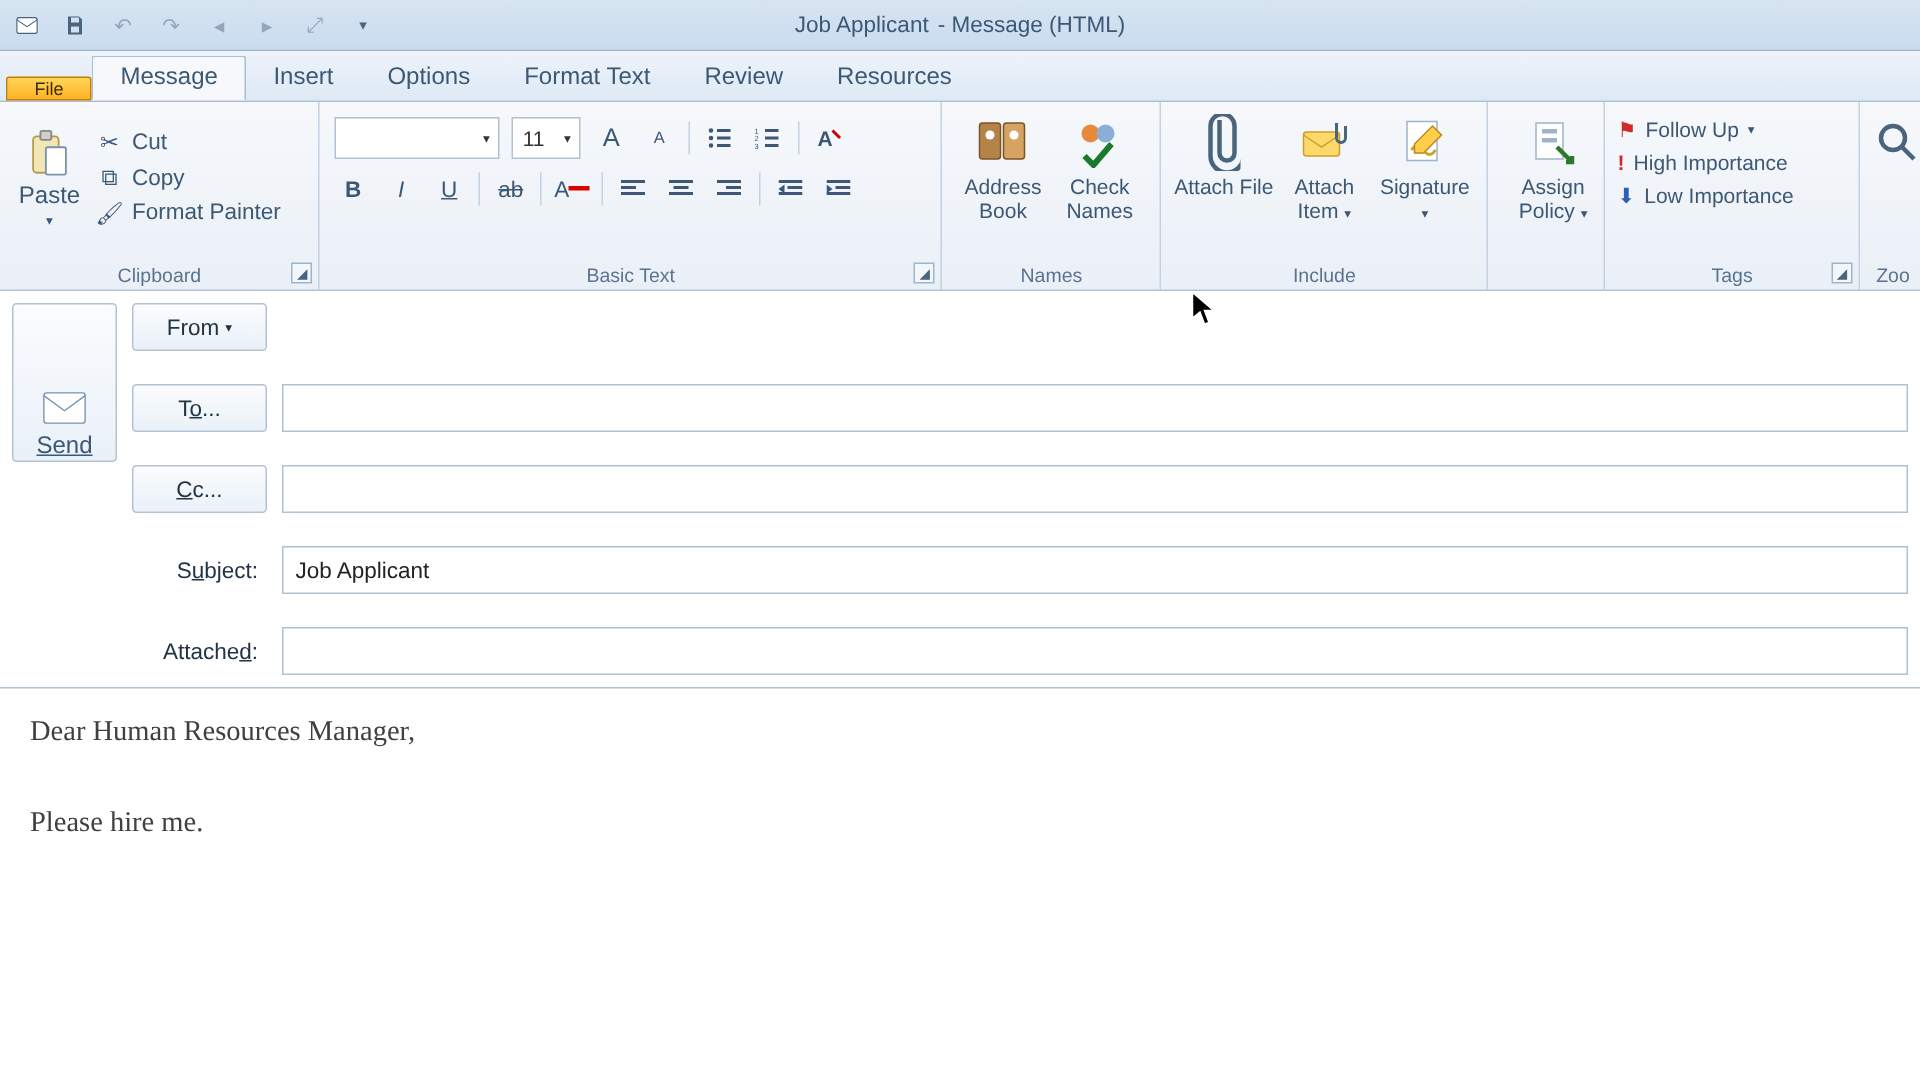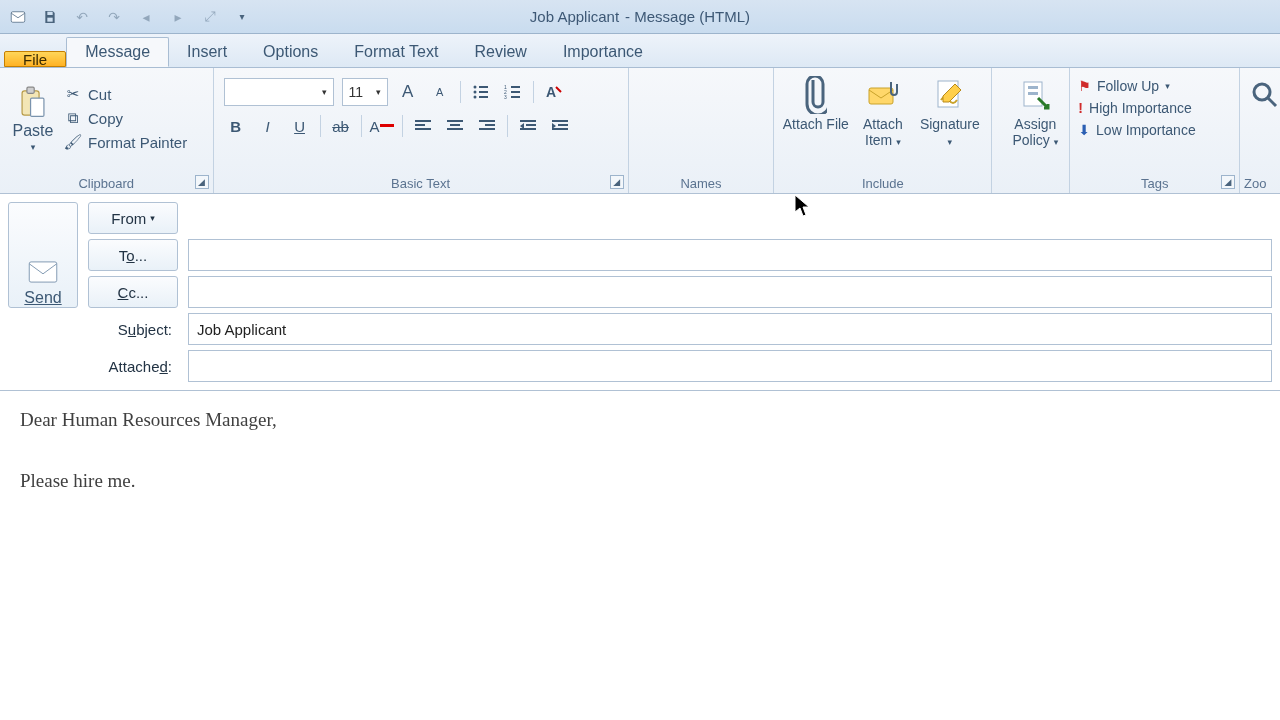--- a/index.html
+++ b/index.html
@@ -7,21 +7,21 @@
 
   
   .titlebar { height: 34px; background: linear-gradient(#d7e4f2,#c9dcef); display:flex; align-items:center; position:relative; border-bottom:1px solid #9db4cc;}
   .qat { display:flex; align-items:center; gap:4px; padding-left:4px;}
   .qat .qat-btn { width:28px; height:26px; display:flex; align-items:center; justify-content:center; color:#4a647d; font-size:14px; border-radius:3px;}
   .qat .qat-btn.dis { opacity:.45;}
   .window-title { position:absolute; left:50%; transform:translateX(-50%); color:#3d5875; font-size:15px; display:flex; gap:6px; white-space:nowrap;}
 
   
   .tabs-row { height:34px; background:linear-gradient(#eef3fa,#dde9f5); display:flex; align-items:flex-end; border-bottom:1px solid #a9bdd3;}
-  .file-tab { height:16px; padding:0 18px; display:flex; align-items:center; background:linear-gradient(#ffd65a,#ffb224); border:1px solid #c57f00; color:#3b2b00; font-size:15px; border-radius:2px 2px 0 0; margin-left:4px;}
+  .file-tab { height:16px; padding:0 18px; display:flex; align-items:center; background:linear-gradient(#ffd65a,#ffb224); border:1px solid #c57f00; color:#3b2b00; font-size:12px; border-radius:2px 2px 0 0; margin-left:4px;}
   .tab { height:30px; padding:0 18px; display:flex; align-items:center; color:#3c5874; font-size:16px; cursor:pointer;}
   .tab.active { background:#f6f8fb; border:1px solid #a9bdd3; border-bottom:1px solid #f6f8fb; border-radius:2px 2px 0 0;}
 
   
   .ribbon { height:126px; background:linear-gradient(#f6f8fb,#eaf0f7); display:flex; border-bottom:1px solid #b0c1d4;}
   .group { border-right:1px solid #c3d2e2; display:flex; flex-direction:column; position:relative; padding:4px 8px 0;}
   .group-label { position:absolute; bottom:2px; left:0; right:0; text-align:center; color:#5b7390; font-size:13px;}
   .dlaunch { position:absolute; right:4px; bottom:4px; width:14px; height:14px; border:1px solid #9db4cc; background:#f3f7fb; font-size:9px; color:#4a647d; display:flex;align-items:center;justify-content:center;}
 
   
@@ -51,21 +51,21 @@
   .names { width:146px;}
   .include { width:218px;}
   .tags { width:170px;}
   .tag-list { display:flex; flex-direction:column; gap:6px; padding-top:6px; color:#3c5874;}
   .tag-item { display:flex; align-items:center; gap:6px; font-size:14px; cursor:pointer;}
 
   
   .compose { padding:8px; display:flex; gap:10px;}
   .send-btn { width:70px; height:106px; border:1px solid #b0c1d4; border-radius:3px; background:linear-gradient(#fbfcfe,#e9f1f8); display:flex; flex-direction:column; align-items:center; justify-content:flex-end; gap:6px; color:#3c5874; cursor:pointer;}
   .send-btn svg { width:30px; height:22px;}
-  .fields { flex:1; display:flex; flex-direction:column; gap:5px;}
+  .fields { flex:1; display:flex; flex-direction:column; gap:22px;}
   .field-row { display:flex; align-items:center; gap:10px;}
   .field-btn { width:90px; height:32px; border:1px solid #b0c1d4; border-radius:3px; background:linear-gradient(#fbfcfe,#e9f1f8); display:flex; align-items:center; justify-content:center; color:#234; font-size:15px; cursor:pointer;}
   .field-lbl { width:90px; text-align:right; font-size:15px; color:#234; padding-right:6px;}
   .field-input { flex:1; height:32px; border:1px solid #b0c1d4; background:#fff; padding:0 8px; font-size:15px; color:#222;}
   .from-val { flex:1; font-size:16px; color:#222; padding-left:4px;}
 
   .body-area { border-top:1px solid #b0c1d4; padding:14px 20px; font-family:"Times New Roman", serif; font-size:19px; color:#404040; line-height:1.6; white-space:pre-wrap; height:280px; outline:none;}
   .underline { text-decoration: underline;}
 </style>
 </head>
@@ -99,21 +99,21 @@
   </div>
 </div>
 
 <div class="tabs-row">
   <div class="file-tab">File</div>
   <div class="tab active">Message</div>
   <div class="tab">Insert</div>
   <div class="tab">Options</div>
   <div class="tab">Format Text</div>
   <div class="tab">Review</div>
-  <div class="tab">Importance</div>
+  <div class="tab">Resources</div>
 </div>
 
 <div class="ribbon">
 
   <div class="group clip">
     <div class="clip-inner">
       <div class="paste">
         <svg viewBox="0 0 24 28">
             <rect x="3" y="4" width="14" height="20" rx="2" fill="#f3e6b6" stroke="#b89c4a"></rect>
             <rect x="7" y="1" width="6" height="5" rx="1" fill="#cfcfcf" stroke="#888"></rect>
@@ -241,20 +241,43 @@
               <path d="M0 4 L4 7 L0 10" fill="#3c5874"></path>
             </svg>
           </div>
       </div>
     </div>
     <div class="group-label">Basic Text</div>
     <div class="dlaunch">◢</div>
   </div>
 
   <div class="group names">
+    <div style="display:flex;height:96px;">
+      <div class="big-col">
+        <div class="ic-area">
+            <svg width="36" height="34" viewBox="0 0 36 34">
+              <rect x="2" y="4" width="14" height="24" rx="2" fill="#b5824a" stroke="#7a5427"></rect>
+              <rect x="18" y="4" width="14" height="24" rx="2" fill="#d6a362" stroke="#7a5427"></rect>
+              <circle cx="9" cy="12" r="3" fill="#fff"></circle>
+              <circle cx="25" cy="12" r="3" fill="#fff"></circle>
+            </svg>
+          </div>
+        <div class="lbl">Address Book</div>
+      </div>
+      <div class="big-col">
+        <div class="ic-area">
+            <svg width="36" height="34" viewBox="0 0 36 34">
+              <circle cx="12" cy="11" r="6" fill="#e68a3a"></circle>
+              <circle cx="22" cy="11" r="6" fill="#8aaed6"></circle>
+              <path d="M8 26 l6 6 12-14" stroke="#1a7a2a" stroke-width="4" fill="none"></path>
+            </svg>
+          </div>
+        <div class="lbl">Check Names</div>
+      </div>
+    </div>
     <div class="group-label">Names</div>
   </div>
 
   <div class="group include">
     <div style="display:flex;height:96px;">
       <div class="big-col">
         <div class="ic-area">
             <svg width="22" height="38" viewBox="0 0 22 38">
               <path d="M11 4 v22 a5 5 0 0 0 10 0 V8 a8 8 0 0 0 -16 0 v20 a11 11 0 0 0 22 0" stroke="#4a647d" stroke-width="3" fill="none" transform="translate(-3,0)"></path>
             </svg>
@@ -322,21 +345,21 @@
 
   <div class="group" style="width:40px;border-right:none;">
     <div class="big-col" style="width:34px;">
       <div class="ic-area">
           <svg width="28" height="28" viewBox="0 0 28 28">
             <circle cx="11" cy="11" r="8" fill="none" stroke="#4a647d" stroke-width="3"></circle>
             <path d="M17 17 l8 8" stroke="#4a647d" stroke-width="3"></path>
           </svg>
         </div>
     </div>
-    <div class="group-label" style="text-align:left;padding-left:4px;">Zoo</div>
+    <div class="group-label" style="text-align:center;padding-left:4px;">Zoo</div>
   </div>
 
 </div>
 
 <div class="compose">
   <div class="send-btn">
     <svg viewBox="0 0 32 24">
         <rect x="1" y="1" width="30" height="22" rx="2" fill="#fff" stroke="#7a93ad"></rect>
         <path d="M1 3 l15 11 15-11" stroke="#7a93ad" fill="none"></path>
       </svg>

